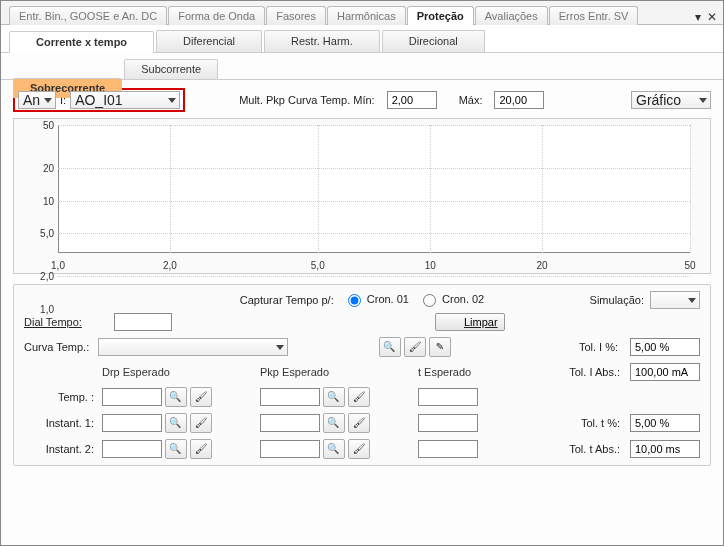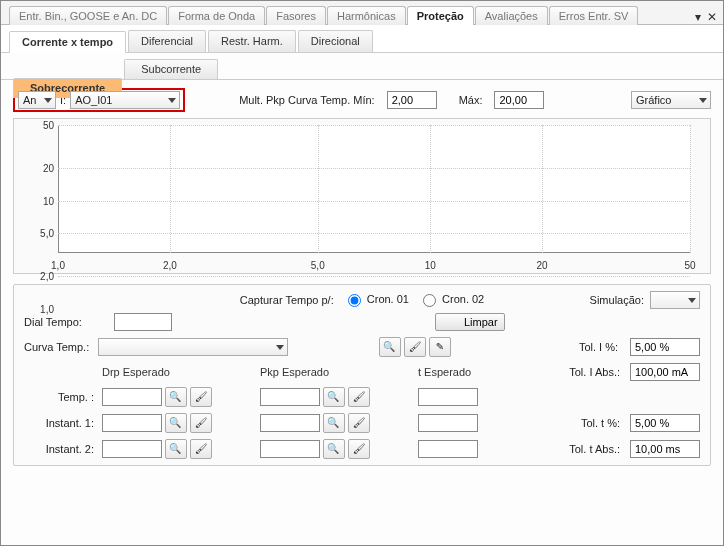--- a/index.html
+++ b/index.html
@@ -51,21 +51,21 @@
   
   .sub-tabs {
     display: flex;
     padding: 5px 0 0 8px;
     gap: 2px;
     border-bottom: 1px solid #ccc;
     height: 28px;
     background: #fff;
   }
   .sub-tab {
-    padding: 4px 12px;
+    padding: 4px 26px;
     border: 1px solid #ccc;
     border-bottom: none;
     border-radius: 2px 2px 0 0;
     background: linear-gradient(#fafafa,#e8e8e8);
     color: #333;
     cursor: pointer;
     font-size: 11px;
   }
   .sub-tab.active {
     background: #fff;
@@ -106,21 +106,21 @@
     display: flex; align-items: center; gap: 2px;
     height: 24px;
   }
   .dd {
     border: 1px solid #aaa;
     background: linear-gradient(#fff,#eee);
     height: 18px;
     display: inline-flex; align-items: center;
     padding: 0 5px 0 4px;
     position: relative;
-    font-size: 11px;
+    font-size: 14px;
     cursor: pointer;
   }
   .dd::after {
     content: "";
     position: absolute; right: 3px; top: 6px;
     border-left: 4px solid transparent;
     border-right: 4px solid transparent;
     border-top: 5px solid #444;
   }
   .txt-input {
@@ -262,21 +262,21 @@
     <div class="brow" style="justify-content:center; gap:14px; position:relative;">
       <span class="lbl">Capturar Tempo p/:</span>
       <label><input type="radio" name="cron" checked="" style=""> <span>Cron. 01</span></label>
       <label><input type="radio" name="cron" style=""> <span>Cron. 02</span></label>
       <div style="position:absolute; right:0; display:flex; align-items:center; gap:6px;">
         <span class="lbl">Simulação:</span>
         <div class="dd" style="width:50px"></div>
       </div>
     </div>
 
-    <div class="brow" style="gap:24px;">
+    <div class="brow" style="gap:24px;text-decoration:underline;">
       <span class="lbl" style="width:66px">Dial Tempo:</span>
       <input class="txt-input" style="width: 58px;">
       <div style="flex:0 0 215px"></div>
       <button class="btn" style="width:70px">Limpar</button>
     </div>
 
     <div class="brow" style="gap:8px;">
       <span class="lbl" style="width:66px">Curva Temp.:</span>
       <div class="dd" style="width:190px"></div>
       <div style="flex:0 0 75px"></div>

